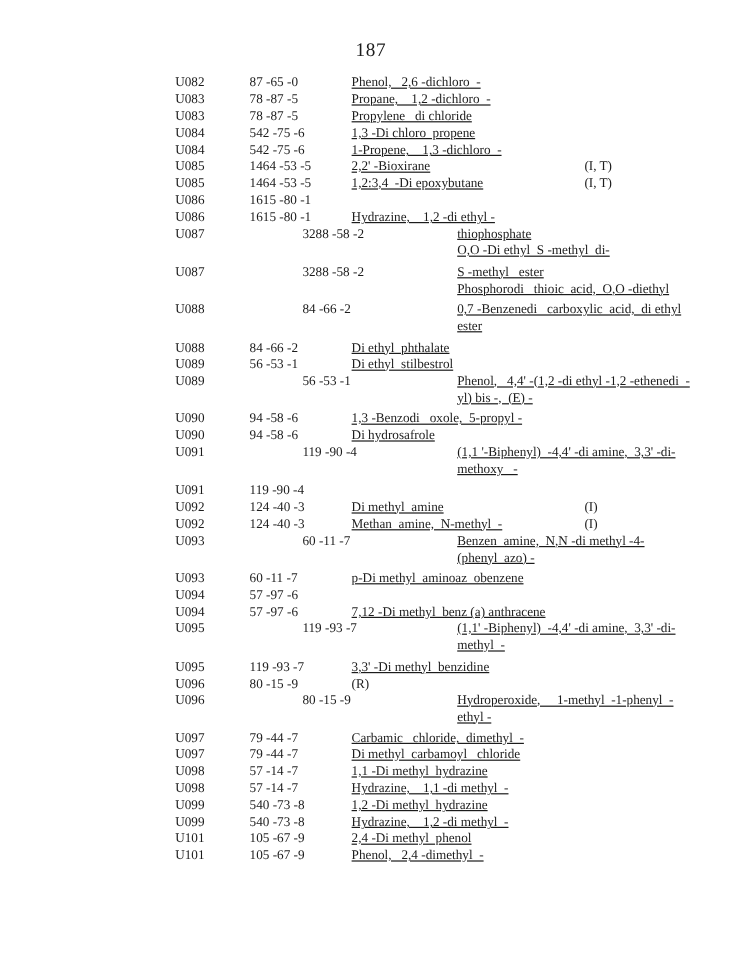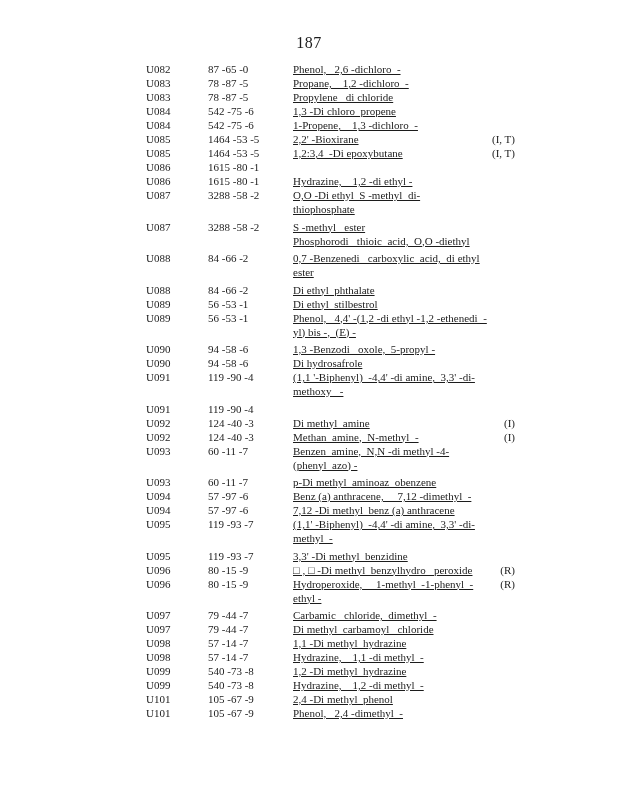--- a/index.html
+++ b/index.html
@@ -34,26 +34,26 @@
     width: 385px;
   }
   .entry {
     display: grid;
     grid-template-columns: 62px 85px 194px 28px;
     line-height: 14px;
     align-items: start;
   }
   .entry.wrapped {
     margin-bottom: 3.5px;
+    gap: 44px;
   }
   .cell-code, .cell-cas, .cell-hazard, .name-line {
     white-space: pre;
   }
   .cell-hazard {
-    text-align: right;
   }
   .cell-name {
     overflow: visible;
     text-decoration: underline;
   }
 </style>
 </head>
 <body>
 
 <div class="page">
@@ -125,22 +125,22 @@
         <div class="cell-cas">1615 -80 -1</div>
         <div class="cell-name">
           <div class="name-line">Hydrazine,    1,2 -di ethyl -</div>
         </div>
         <div class="cell-hazard"></div>
       </div>
       <div class="entry wrapped">
         <div class="cell-code">U087</div>
         <div class="cell-cas">3288 -58 -2</div>
         <div class="cell-name">
+          <div class="name-line">thiophosphate</div>
           <div class="name-line">O,O -Di ethyl  S -methyl  di-</div>
-          <div class="name-line">thiophosphate</div>
         </div>
         <div class="cell-hazard"></div>
       </div>
       <div class="entry wrapped">
         <div class="cell-code">U087</div>
         <div class="cell-cas">3288 -58 -2</div>
         <div class="cell-name">
           <div class="name-line">S -methyl   ester</div>
           <div class="name-line">Phosphorodi   thioic  acid,  O,O -diethyl</div>
         </div>
@@ -239,23 +239,20 @@
         <div class="cell-code">U093</div>
         <div class="cell-cas">60 -11 -7</div>
         <div class="cell-name">
           <div class="name-line">p-Di methyl  aminoaz  obenzene</div>
         </div>
         <div class="cell-hazard"></div>
       </div>
       <div class="entry">
         <div class="cell-code">U094</div>
         <div class="cell-cas">57 -97 -6</div>
-        <div class="cell-name">
-          <div class="name-line">Benz (a) anthracene,     7,12 -dimethyl  -</div>
-        </div>
         <div class="cell-hazard"></div>
       </div>
       <div class="entry">
         <div class="cell-code">U094</div>
         <div class="cell-cas">57 -97 -6</div>
         <div class="cell-name">
           <div class="name-line">7,12 -Di methyl  benz (a) anthracene</div>
         </div>
         <div class="cell-hazard"></div>
       </div>
@@ -272,23 +269,20 @@
         <div class="cell-code">U095</div>
         <div class="cell-cas">119 -93 -7</div>
         <div class="cell-name">
           <div class="name-line">3,3' -Di methyl  benzidine</div>
         </div>
         <div class="cell-hazard"></div>
       </div>
       <div class="entry">
         <div class="cell-code">U096</div>
         <div class="cell-cas">80 -15 -9</div>
-        <div class="cell-name">
-          <div class="name-line">□ , □ -Di methyl  benzylhydro   peroxide</div>
-        </div>
         <div class="cell-hazard">(R)</div>
       </div>
       <div class="entry wrapped">
         <div class="cell-code">U096</div>
         <div class="cell-cas">80 -15 -9</div>
         <div class="cell-name">
           <div class="name-line">Hydroperoxide,     1-methyl  -1-phenyl  -</div>
           <div class="name-line">ethyl -</div>
         </div>
         <div class="cell-hazard">(R)</div>

